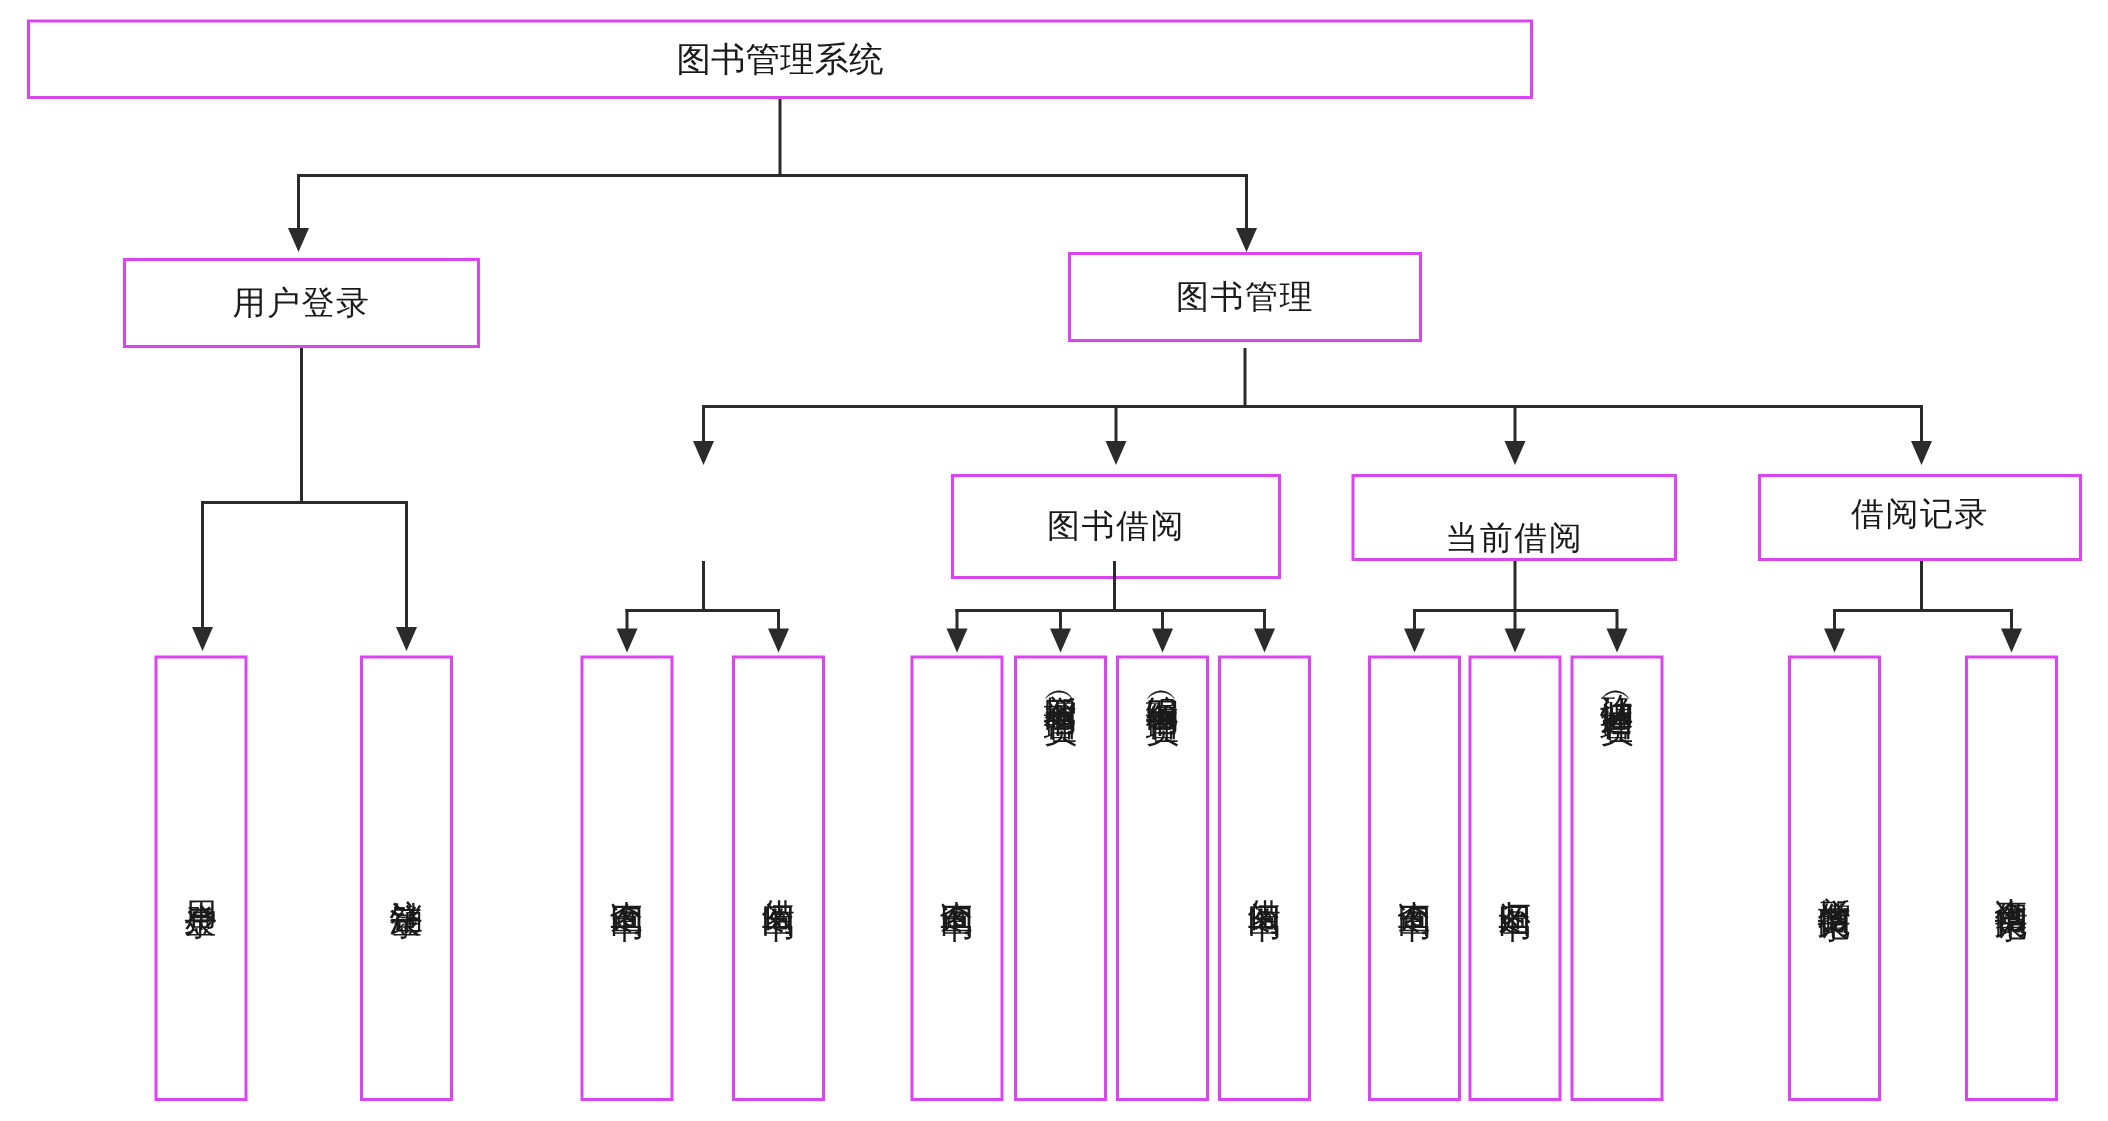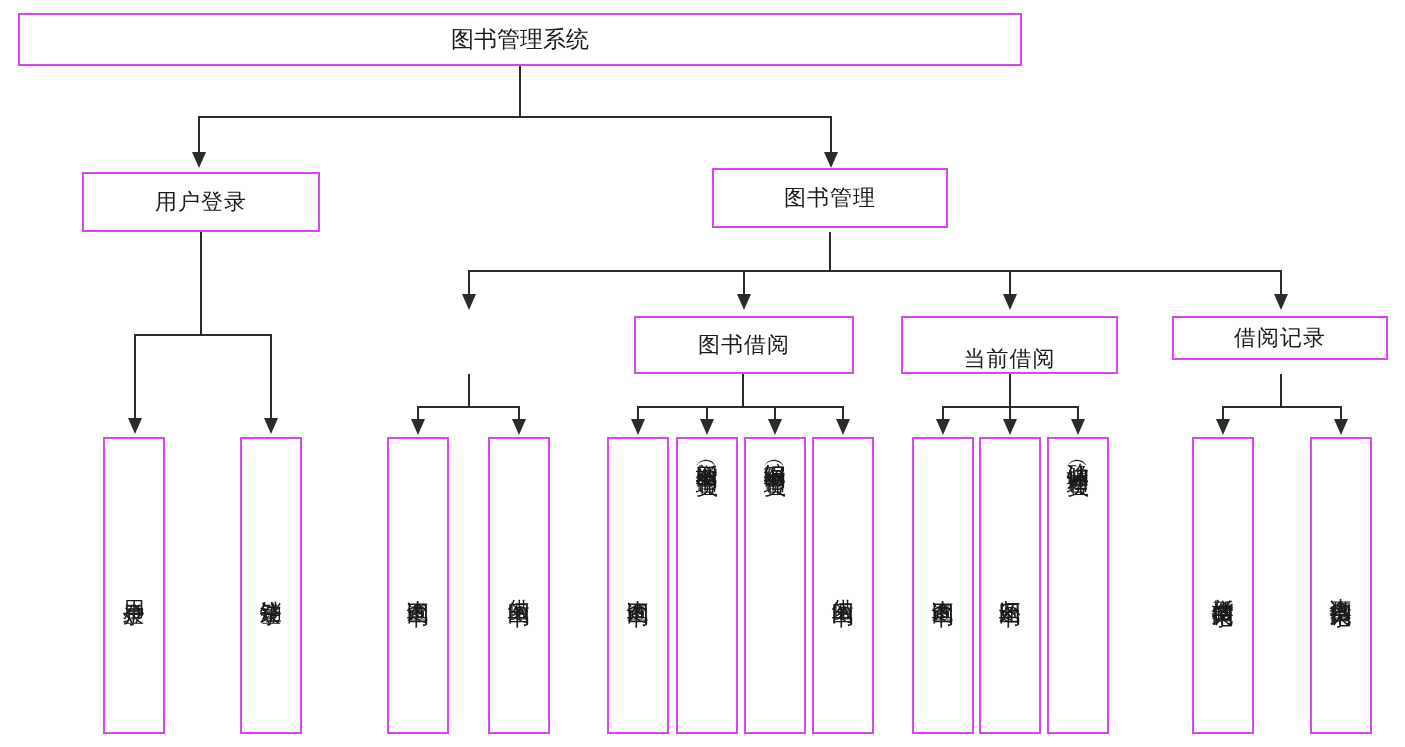--- a/index.html
+++ b/index.html
@@ -105,27 +105,27 @@
   <div class="line hline" style="left:468px; top:270px; width:812px;"></div>
   <div class="line vline" style="left:468px; top:270px; height:26px;"></div>
   <div class="arrow" style="left:462px; top:294px;"></div>
   <div class="line vline" style="left:743px; top:270px; height:26px;"></div>
   <div class="arrow" style="left:737px; top:294px;"></div>
   <div class="line vline" style="left:1009px; top:270px; height:26px;"></div>
   <div class="arrow" style="left:1003px; top:294px;"></div>
   <div class="line vline" style="left:1280px; top:270px; height:26px;"></div>
   <div class="arrow" style="left:1274px; top:294px;"></div>
 
-  <div class="node horiz" style="left:634px; top:316px; width:220px; height:58px;">
+  <div class="node horiz" style="left:634px; top:316px; width:220px; height:70px;">
     <span>图书借阅</span>
   </div>
   <div class="node horiz" style="left:901px; top:316px; width:217px; height:58px;align-items:flex-end;">
     <span>当前借阅</span>
   </div>
-  <div class="node horiz" style="left:1172px; top:316px; width:216px; height:44px;">
+  <div class="node horiz" style="left:1172px; top:316px; width:216px; height:58px;font-family:Liberation Mono, monospace;">
     <span>借阅记录</span>
   </div>
 
   <div class="line vline" style="left:468px; top:374px; height:34px;"></div>
   <div class="line hline" style="left:417px; top:406px; width:103px;"></div>
   <div class="line vline" style="left:417px; top:406px; height:15px;"></div>
   <div class="arrow" style="left:411px; top:419px;"></div>
   <div class="line vline" style="left:518px; top:406px; height:15px;"></div>
   <div class="arrow" style="left:512px; top:419px;"></div>
 

